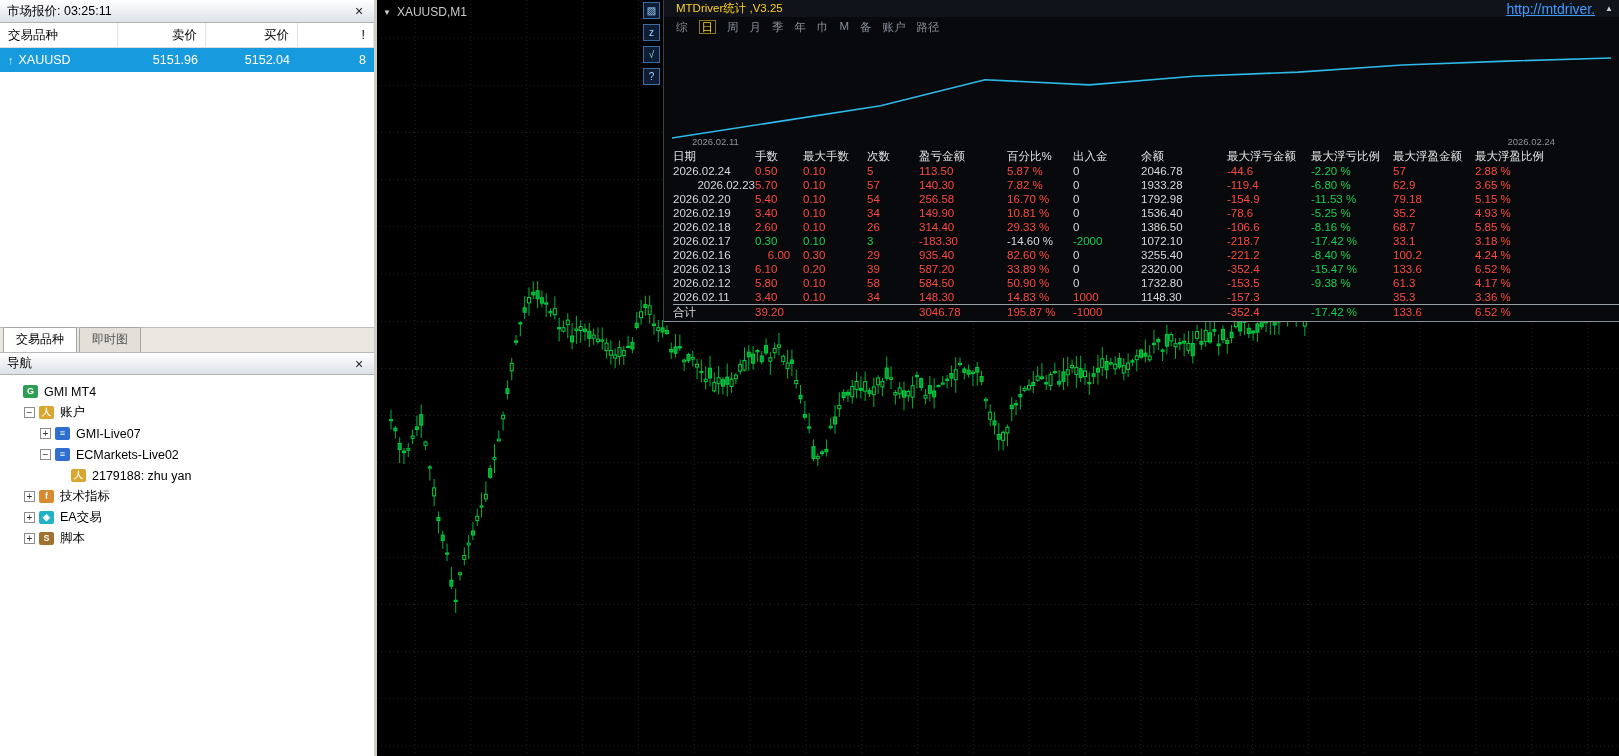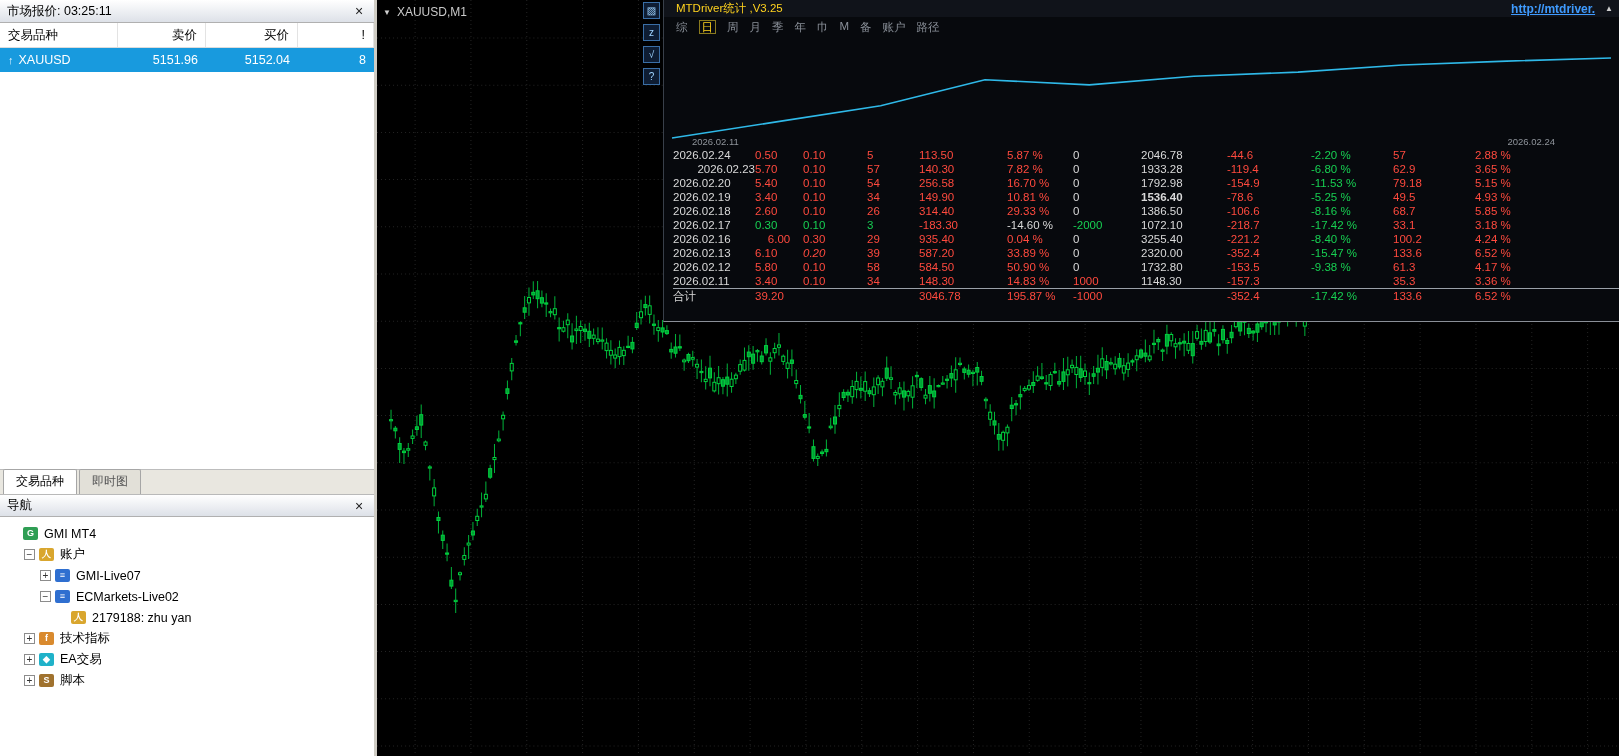--- a/index.html
+++ b/index.html
@@ -2,21 +2,21 @@
 <html><head>
 <meta charset="utf-8">
 <style>
   *{margin:0;padding:0;box-sizing:border-box;}
   html,body{width:1619px;height:756px;overflow:hidden;font-family:"Liberation Sans",sans-serif;background:#d4d0c8;}
   .app{display:flex;width:1619px;height:756px;}
   
   .left{width:377px;display:flex;flex-direction:column;background:#fff;border-right:3px solid #cfccc4;}
   .titlebar{height:23px;flex:none;background:linear-gradient(#ffffff,#dde1e8);border-top:1px solid #b9b9b9;border-bottom:1px solid #b0b0b0;display:flex;align-items:center;padding:0 7px;font-size:12.5px;color:#000;}
   .titlebar .close{margin-left:auto;width:16px;text-align:center;font-size:14px;color:#222;cursor:pointer;}
-  .mw{height:494px;flex:none;display:flex;flex-direction:column;background:#fff;}
+  .mw{height:352px;flex:none;display:flex;flex-direction:column;background:#fff;}
   .mw-header{display:grid;grid-template-columns:118px 88px 92px 1fr;height:25px;flex:none;font-size:12.5px;color:#000;border-bottom:1px solid #dcdcdc;}
   .mw-header>div{padding:0 8px;border-right:1px solid #e3e3e3;display:flex;align-items:center;}
   .num{justify-content:flex-end;text-align:right;}
   .mw-row{display:grid;grid-template-columns:118px 88px 92px 1fr;height:24px;flex:none;background:#189ade;color:#fff;font-size:12.5px;align-items:center;}
   .mw-row>div{padding:0 8px;display:flex;align-items:center;}
   .uparrow{margin-right:5px;font-size:11px;color:#eaf6ff;}
   .mw-filler{flex:1;background:#fff;}
   .tabstrip{height:25px;flex:none;background:#e9e7e0;border-top:1px solid #bdbdbd;display:flex;align-items:flex-end;padding:0 0 0 3px;gap:2px;}
   .tab{font-size:12px;padding:3px 12px 4px;border:1px solid #a6a6a6;border-bottom:none;background:#e2e0d8;color:#555;border-radius:2px 2px 0 0;}
   .tab.active{background:#fff;color:#000;}
@@ -30,21 +30,21 @@
   .chart{flex:1;position:relative;background:#000;overflow:hidden;}
   #candles{position:absolute;inset:0;width:100%;height:100%;}
   .symlabel{position:absolute;left:6px;top:5px;color:#c9c9c9;font-size:12px;display:flex;gap:6px;align-items:center;}
   .symlabel .tri{font-size:8px;color:#d0d0d0;}
   .sidebtns{position:absolute;left:266px;top:2px;display:flex;flex-direction:column;gap:5px;}
   .sbtn{width:17px;height:17px;background:#0e1d33;color:#9fd4ff;border:1px solid #3a6ea5;font-size:10px;line-height:15px;text-align:center;cursor:pointer;}
   
   .overlay{position:absolute;left:286px;top:0;right:0;height:322px;background:#07090d;border-left:1px solid #39404a;border-bottom:1px solid #8a8f97;}
   .ov-title{height:17px;display:flex;align-items:center;padding:0 6px 0 12px;font-size:11.5px;background:#10131a;}
   .ov-title .t{color:#ffd21e;}
-  .ov-title .link{margin-left:auto;color:#3f9bff;font-size:12px;text-decoration:underline;cursor:pointer;font-weight:bold;}
+  .ov-title .link{margin-left:auto;color:#3f9bff;font-size:14px;text-decoration:underline;cursor:pointer;}
   .ov-title .uparr{color:#cfcfcf;font-size:8px;margin-left:10px;cursor:pointer;}
   .ov-menu{display:flex;gap:11px;padding:3px 0 2px 12px;font-size:11.5px;color:#8a9099;height:19px;}
   .ov-menu .mi{cursor:pointer;}
   .ov-menu .mi.hl{color:#ffd21e;border:1px solid #8a7a1e;padding:0 2px;line-height:12px;}
   .ov-chartwrap{height:112px;position:relative;}
   .ov-chartwrap svg{width:100%;height:100%;display:block;}
   .dl,.dr{position:absolute;bottom:1px;font-size:9.5px;color:#8f949b;}
   .dl{left:28px;} .dr{right:64px;}
   .ov-table{font-size:11.5px;padding-left:9px;}
   .ov-tr{display:grid;grid-template-columns:82px 48px 64px 52px 88px 66px 68px 86px 84px 82px 82px 1fr;height:14px;line-height:14px;white-space:nowrap;}
@@ -635,20 +635,34 @@
           <span class="mi">路径</span>
         </div>
       <div class="ov-chartwrap">
         <svg id="equity" viewBox="0 0 953 112" preserveAspectRatio="none">
             <polyline points="8.0,102.0 112.1,85.9 216.2,69.7 320.3,43.8 424.4,48.9 528.6,40.2 632.7,36.1 736.8,29.0 840.9,25.1 945.0,22.0" fill="none" stroke="#2fb9e8" stroke-width="1.6"></polyline>
           </svg>
         <span class="dl">2026.02.11</span>
         <span class="dr">2026.02.24</span>
       </div>
       <div class="ov-table">
+          <div class="ov-tr ov-head">
+            <span>日期</span>
+            <span>手数</span>
+            <span>最大手数</span>
+            <span>次数</span>
+            <span>盈亏金额</span>
+            <span>百分比%</span>
+            <span>出入金</span>
+            <span>余额</span>
+            <span>最大浮亏金额</span>
+            <span>最大浮亏比例</span>
+            <span>最大浮盈金额</span>
+            <span>最大浮盈比例</span>
+          </div>
           <div class="ov-tr">
             <span style="color: rgb(217, 217, 217);">2026.02.24</span>
             <span style="color: rgb(255, 74, 62);">0.50</span>
             <span style="color: rgb(255, 74, 62);">0.10</span>
             <span style="color: rgb(255, 74, 62);">5</span>
             <span style="color: rgb(255, 74, 62);">113.50</span>
             <span style="color: rgb(255, 74, 62);">5.87 %</span>
             <span style="color: rgb(217, 217, 217);">0</span>
             <span style="color: rgb(217, 217, 217);">2046.78</span>
             <span style="color: rgb(255, 74, 62);">-44.6</span>
@@ -685,24 +699,24 @@
             <span style="color: rgb(255, 74, 62);">5.15 %</span>
           </div>
           <div class="ov-tr">
             <span style="color: rgb(217, 217, 217);">2026.02.19</span>
             <span style="color: rgb(255, 74, 62);">3.40</span>
             <span style="color: rgb(255, 74, 62);">0.10</span>
             <span style="color: rgb(255, 74, 62);">34</span>
             <span style="color: rgb(255, 74, 62);">149.90</span>
             <span style="color: rgb(255, 74, 62);">10.81 %</span>
             <span style="color: rgb(217, 217, 217);">0</span>
-            <span style="color: rgb(217, 217, 217); font-weight: bold;">1536.40</span>
+            <span style="color: rgb(217, 217, 217);">1536.40</span>
             <span style="color: rgb(255, 74, 62);">-78.6</span>
             <span style="color: rgb(23, 207, 82);">-5.25 %</span>
-            <span style="color: rgb(255, 74, 62);">49.5</span>
+            <span style="color: rgb(255, 74, 62);">35.2</span>
             <span style="color: rgb(255, 74, 62);">4.93 %</span>
           </div>
           <div class="ov-tr">
             <span style="color: rgb(217, 217, 217);">2026.02.18</span>
             <span style="color: rgb(255, 74, 62);">2.60</span>
             <span style="color: rgb(255, 74, 62);">0.10</span>
             <span style="color: rgb(255, 74, 62);">26</span>
             <span style="color: rgb(255, 74, 62);">314.40</span>
             <span style="color: rgb(255, 74, 62);">29.33 %</span>
             <span style="color: rgb(217, 217, 217);">0</span>
@@ -725,32 +739,32 @@
             <span style="color: rgb(23, 207, 82);">-17.42 %</span>
             <span style="color: rgb(255, 74, 62);">33.1</span>
             <span style="color: rgb(255, 74, 62);">3.18 %</span>
           </div>
           <div class="ov-tr">
             <span style="color: rgb(217, 217, 217);">2026.02.16</span>
             <span style="color: rgb(255, 74, 62); text-align: center;">6.00</span>
             <span style="color: rgb(255, 74, 62);">0.30</span>
             <span style="color: rgb(255, 74, 62);">29</span>
             <span style="color: rgb(255, 74, 62);">935.40</span>
-            <span style="color: rgb(255, 74, 62);">0.04 %</span>
+            <span style="color: rgb(255, 74, 62);">82.60 %</span>
             <span style="color: rgb(217, 217, 217);">0</span>
             <span style="color: rgb(217, 217, 217);">3255.40</span>
             <span style="color: rgb(255, 74, 62);">-221.2</span>
             <span style="color: rgb(23, 207, 82);">-8.40 %</span>
             <span style="color: rgb(255, 74, 62);">100.2</span>
             <span style="color: rgb(255, 74, 62);">4.24 %</span>
           </div>
           <div class="ov-tr">
             <span style="color: rgb(217, 217, 217);">2026.02.13</span>
             <span style="color: rgb(255, 74, 62);">6.10</span>
-            <span style="color: rgb(255, 74, 62); font-style: italic;">0.20</span>
+            <span style="color: rgb(255, 74, 62);">0.20</span>
             <span style="color: rgb(255, 74, 62);">39</span>
             <span style="color: rgb(255, 74, 62);">587.20</span>
             <span style="color: rgb(255, 74, 62);">33.89 %</span>
             <span style="color: rgb(217, 217, 217);">0</span>
             <span style="color: rgb(217, 217, 217);">2320.00</span>
             <span style="color: rgb(255, 74, 62);">-352.4</span>
             <span style="color: rgb(23, 207, 82);">-15.47 %</span>
             <span style="color: rgb(255, 74, 62);">133.6</span>
             <span style="color: rgb(255, 74, 62);">6.52 %</span>
           </div>

